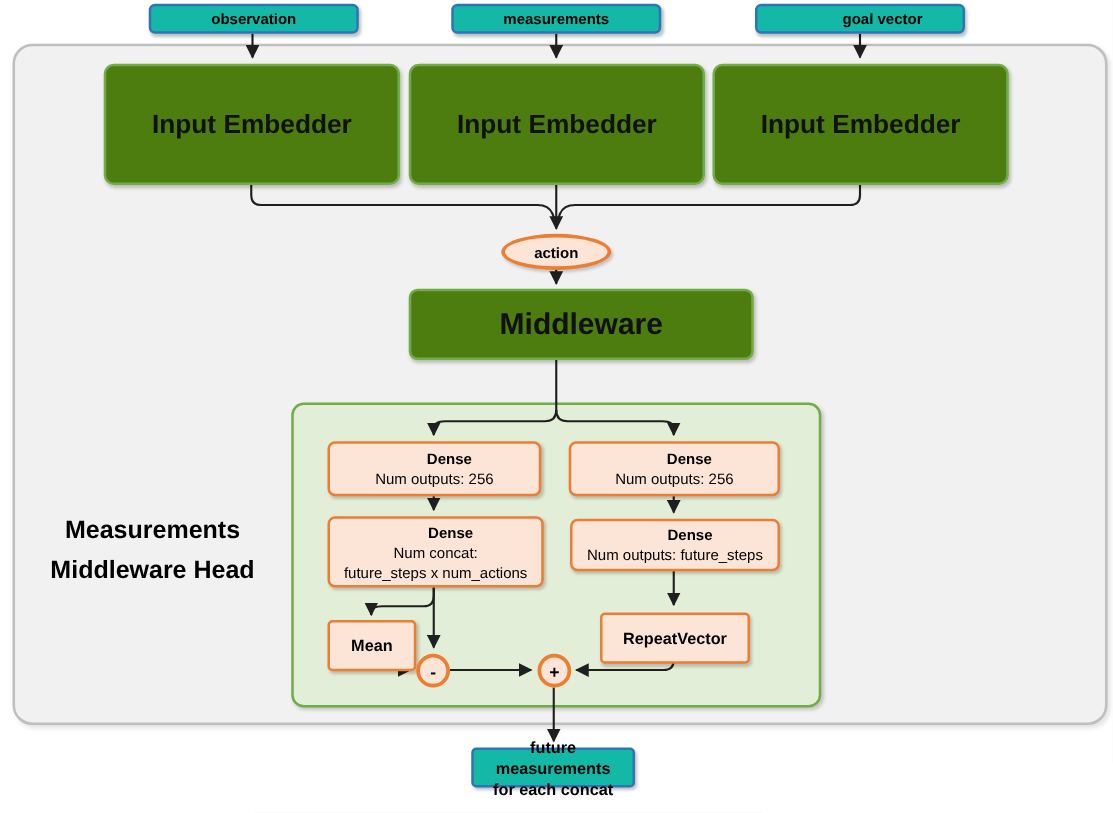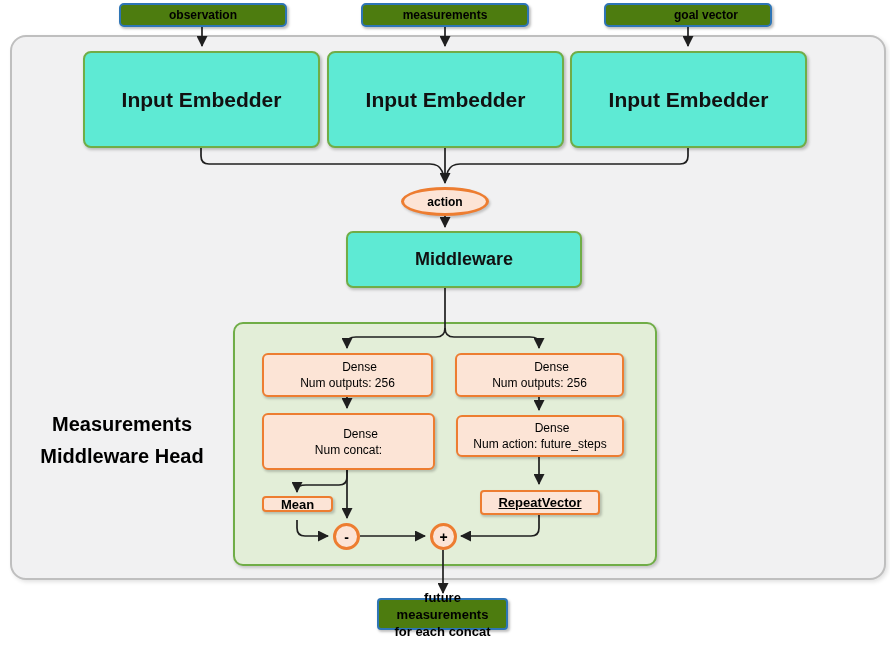--- a/index.html
+++ b/index.html
@@ -12,28 +12,28 @@
   .head-group{position:absolute;left:233px;top:322px;width:420px;height:240px;
     background:#e3eed8;border:2.5px solid #70ad47;border-radius:10px;z-index:2;
     box-shadow:1.5px 2px 3px rgba(0,0,0,0.18);}
 
   
   svg.wires{position:absolute;left:0;top:0;z-index:5;}
 
   
   .node{position:absolute;z-index:10;display:flex;align-items:center;justify-content:center;
     box-sizing:border-box;text-align:center;}
-  .box-blue{background:#4d7c0f;border:2.5px solid #2e75b6;border-radius:5px;
+  .box-blue{background:#14b8a6;border:2.5px solid #2e75b6;border-radius:5px;
     font-weight:bold;font-size:12px;color:#000;box-shadow:1.5px 2px 2.5px rgba(0,0,0,0.25);}
-  .box-green{background:#5eead4;border:2.5px solid #70ad47;border-radius:8px;
+  .box-green{background:#4d7c0f;border:2.5px solid #70ad47;border-radius:8px;
     font-weight:bold;font-size:21px;color:#111;box-shadow:1.5px 2px 3px rgba(0,0,0,0.22);}
   .box-orange{background:#fce4d6;border:2.5px solid #ed7d31;border-radius:6px;
     font-size:12px;color:#000;box-shadow:1.5px 2px 2.5px rgba(0,0,0,0.2);
     flex-direction:column;line-height:16px;}
-  .box-orange .ttl{font-weight:normal;padding-left:24px;}
+  .box-orange .ttl{font-weight:bold;padding-left:24px;}
   .small-orange{font-weight:bold;font-size:13px;line-height:13px;}
   .ellipse{background:#fce4d6;border:3px solid #ed7d31;border-radius:50%;
     font-weight:bold;font-size:12px;color:#000;box-shadow:1.5px 2px 2.5px rgba(0,0,0,0.2);}
   .circle{background:#fce4d6;border:3px solid #ed7d31;border-radius:50%;
     font-weight:bold;font-size:14px;line-height:14px;color:#000;}
   .head-title{position:absolute;left:23px;top:408px;width:198px;z-index:10;
     font-weight:bold;font-size:20px;line-height:32px;color:#000;text-align:center;}
 </style>
 </head>
 <body>
@@ -102,47 +102,48 @@
     <span>Input Embedder</span>
   </div>
   <div class="node box-green" style="left:570px;top:51px;width:237px;height:97px;">
     <span>Input Embedder</span>
   </div>
 
   <div class="node ellipse" style="left:401px;top:187px;width:88px;height:29px;">
     <span>action</span>
   </div>
 
-  <div class="node box-green" style="left:346px;top:231px;width:236px;height:57px;border-radius:7px;font-size:18px;">
+  <div class="node box-green" style="left:327px;top:231px;width:276px;height:57px;border-radius:7px;font-size:24px;">
     <span>Middleware</span>
   </div>
 
   <div class="node box-orange" style="left:262px;top:353px;width:171px;height:44px;">
     <div class="ttl">Dense</div>
     <div>Num outputs: 256</div>
   </div>
   <div class="node box-orange" style="left:262px;top:413px;width:173px;height:57px;">
     <div class="ttl">Dense</div>
     <div>Num concat:</div>
+    <div>future_steps x num_actions</div>
   </div>
 
   <div class="node box-orange" style="left:455px;top:353px;width:169px;height:44px;">
     <div class="ttl">Dense</div>
     <div>Num outputs: 256</div>
   </div>
   <div class="node box-orange" style="left:456px;top:415px;width:168px;height:42px;">
     <div class="ttl">Dense</div>
-    <div>Num action: future_steps</div>
+    <div>Num outputs: future_steps</div>
   </div>
 
-  <div class="node box-orange small-orange" style="left:262px;top:496px;width:71px;height:16px;border-radius:4px;">
+  <div class="node box-orange small-orange" style="left:262px;top:496px;width:71px;height:41px;border-radius:4px;">
     <span>Mean</span>
   </div>
 
-  <div class="node box-orange small-orange" style="left:480px;top:490px;width:120px;height:25px;border-radius:4px;text-decoration:underline;">
+  <div class="node box-orange small-orange" style="left:480px;top:490px;width:120px;height:41px;border-radius:4px;">
     <span>RepeatVector</span>
   </div>
 
   <div class="node circle" style="left:333px;top:523px;width:27px;height:27px;">
     <span>-</span>
   </div>
   <div class="node circle" style="left:430px;top:523px;width:27px;height:27px;">
     <span>+</span>
   </div>
 

